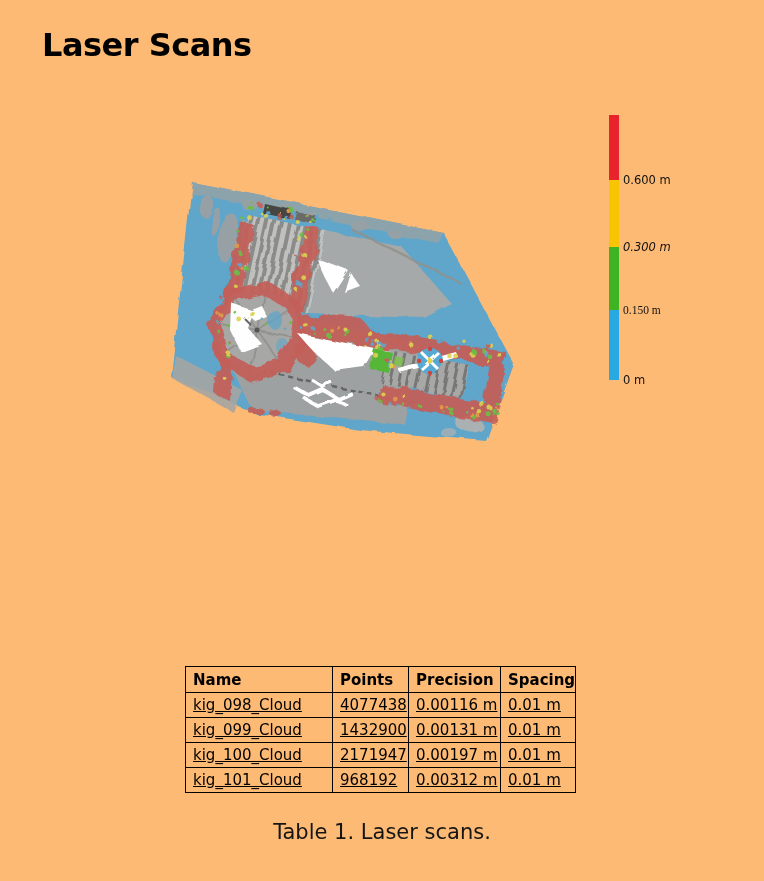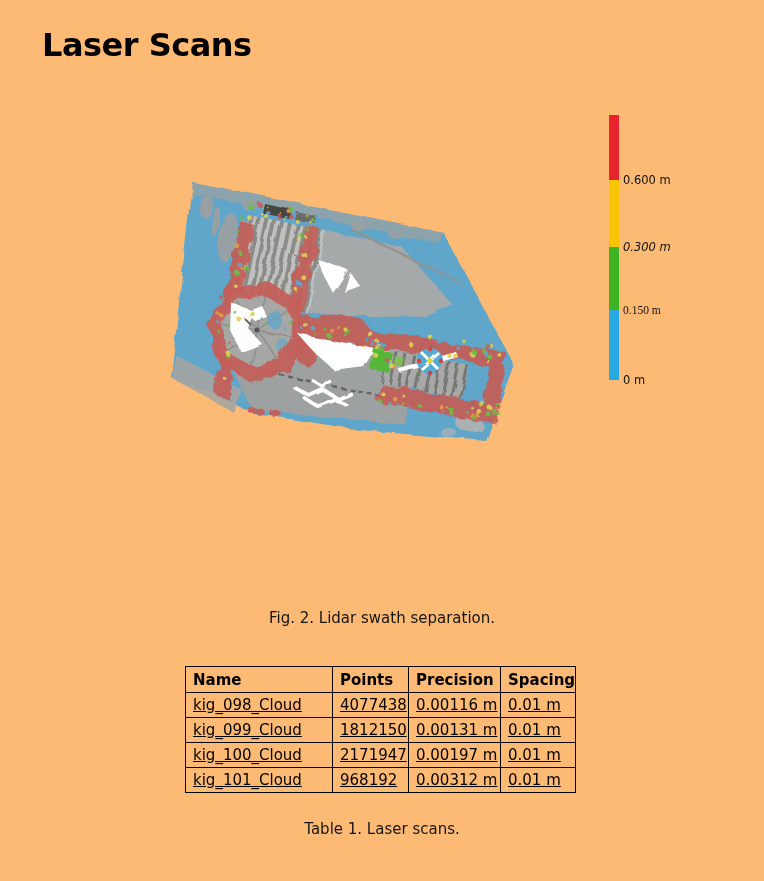--- a/index.html
+++ b/index.html
@@ -28,21 +28,21 @@
   .cb-l1{top:239px;font-style:italic;}
   .cb-l2{top:302px;font-family:Liberation Serif, serif;}
   .cb-l3{top:372px;}
   
   .fig-caption{
     position:absolute;left:0;top:609px;width:764px;text-align:center;
     font-size:15px;color:#151515;
   }
   .table-caption{
     position:absolute;left:0;top:820px;width:764px;text-align:center;
-    font-size:15px;color:#151515;
+    font-size:21px;color:#151515;
   }
   
   table.scans{
     position:absolute;left:185px;top:666px;width:390px;
     border-collapse:collapse;table-layout:fixed;
   }
   table.scans th, table.scans td{
     border:1.5px solid #000;padding:0 7px;font-size:15px;text-align:left;
     white-space:nowrap;overflow:hidden;vertical-align:middle;
   }
@@ -347,21 +347,20 @@
     <div class="seg seg0" style="background: rgb(233, 35, 43);"></div>
     <div class="seg seg1" style="background: rgb(248, 197, 4);"></div>
     <div class="seg seg2" style="background: rgb(63, 180, 34);"></div>
     <div class="seg seg3" style="background: rgb(41, 169, 225);"></div>
   </div>
   <div class="cb-label cb-l0">0.600 m</div>
   <div class="cb-label cb-l1">0.300 m</div>
   <div class="cb-label cb-l2">0.150 m</div>
   <div class="cb-label cb-l3">0 m</div>
 
-  <div class="fig-caption">Fig. 2. Lidar swath separation.</div>
 
   <table class="scans">
     <colgroup>
       <col style="width:147px">
         <col style="width:76px">
         <col style="width:92px">
         <col style="width:75px">
     </colgroup>
     <thead>
       <tr>
@@ -373,21 +372,21 @@
     </thead>
     <tbody>
       <tr>
         <td>kig_098_Cloud</td>
         <td>4077438</td>
         <td>0.00116 m</td>
         <td>0.01 m</td>
       </tr>
       <tr>
         <td>kig_099_Cloud</td>
-        <td>1812150</td>
+        <td>1432900</td>
         <td>0.00131 m</td>
         <td>0.01 m</td>
       </tr>
       <tr>
         <td>kig_100_Cloud</td>
         <td>2171947</td>
         <td>0.00197 m</td>
         <td>0.01 m</td>
       </tr>
       <tr>

